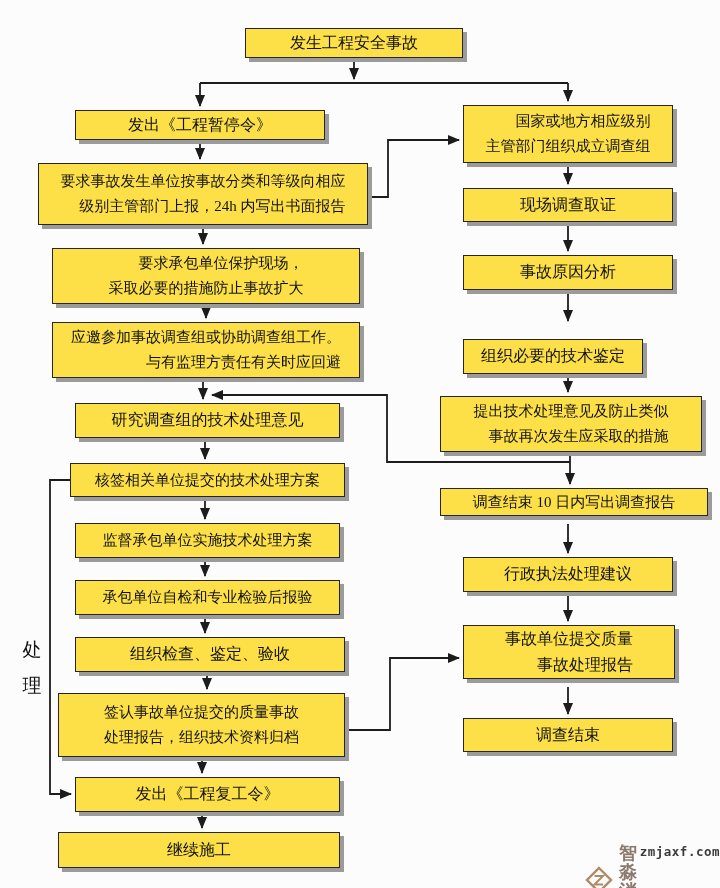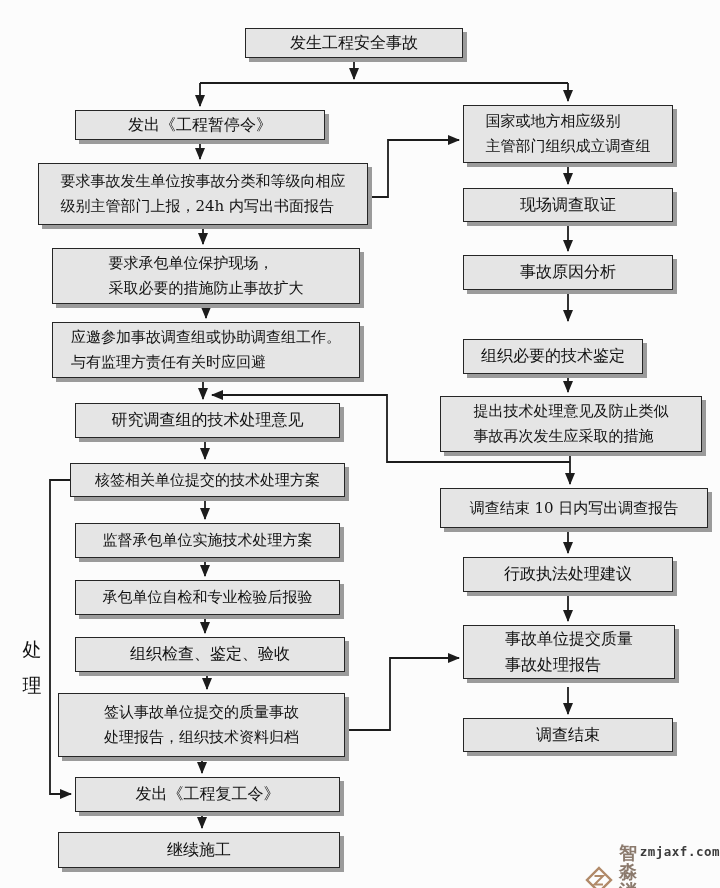--- a/index.html
+++ b/index.html
@@ -1,26 +1,26 @@
 <!DOCTYPE html>
 <html><head>
 <meta charset="utf-8">
 <style>
   html,body{margin:0;padding:0;background:#ffffff;}
   .stage{
     position:relative;width:720px;height:888px;background:#fcfcfc;overflow:hidden;
     font-family:"DejaVu Serif","Liberation Serif",serif;color:#111;
   }
   .node{
-    position:absolute;box-sizing:border-box;background:#e5e5e5;
+    position:absolute;box-sizing:border-box;background:#fde047;
     border:1.6px solid #262626;box-shadow:4px 4px 0 #9b9b9b;
-    display:flex;align-items:center;justify-content:center;text-align:left;
+    display:flex;align-items:center;justify-content:center;text-align:right;
     white-space:pre-line;font-size:16px;line-height:1.65;padding:2px 6px;
   }
-  .fs15{font-size:15px;}
+  .fs15{font-size:15px;font-family:Liberation Serif, serif;}
   .connectors{position:absolute;left:0;top:0;pointer-events:none;}
   .side-label{
     position:absolute;left:18px;top:631px;width:28px;font-size:19px;color:#111;
     white-space:pre-line;text-align:center;line-height:1.9;
   }
   .wm{position:absolute;left:584px;top:844px;display:flex;align-items:center;gap:5px;}
   .wm-texts{display:flex;flex-direction:row;}
   .wm-brand{
     font-size:18px;font-weight:bold;color:#8b7a6d;line-height:1.05;
     font-family:"DejaVu Sans","Liberation Sans",sans-serif;
@@ -91,21 +91,21 @@
   <div class="node" style="left:75px;top:777px;width:265px;height:35px">发出《工程复工令》</div>
   <div class="node" style="left:58px;top:832px;width:282px;height:36px">继续施工</div>
 
   <div class="node fs15" style="left:463px;top:105px;width:210px;height:58px">国家或地方相应级别
 主管部门组织成立调查组</div>
   <div class="node" style="left:463px;top:188px;width:210px;height:34px">现场调查取证</div>
   <div class="node" style="left:463px;top:255px;width:210px;height:35px">事故原因分析</div>
   <div class="node" style="left:463px;top:339px;width:180px;height:35px">组织必要的技术鉴定</div>
   <div class="node fs15" style="left:440px;top:396px;width:262px;height:56px">提出技术处理意见及防止类似
 事故再次发生应采取的措施</div>
-  <div class="node fs15" style="left:440px;top:488px;width:268px;height:40px">调查结束 10 日内写出调查报告</div>
+  <div class="node fs15" style="left:440px;top:488px;width:268px;height:28px">调查结束 10 日内写出调查报告</div>
   <div class="node" style="left:463px;top:557px;width:210px;height:35px">行政执法处理建议</div>
   <div class="node" style="left:463px;top:625px;width:212px;height:54px">事故单位提交质量
 事故处理报告</div>
   <div class="node" style="left:463px;top:718px;width:210px;height:34px">调查结束</div>
 
   <div class="side-label">处
 理</div>
 
   <div class="wm">
     <span>

